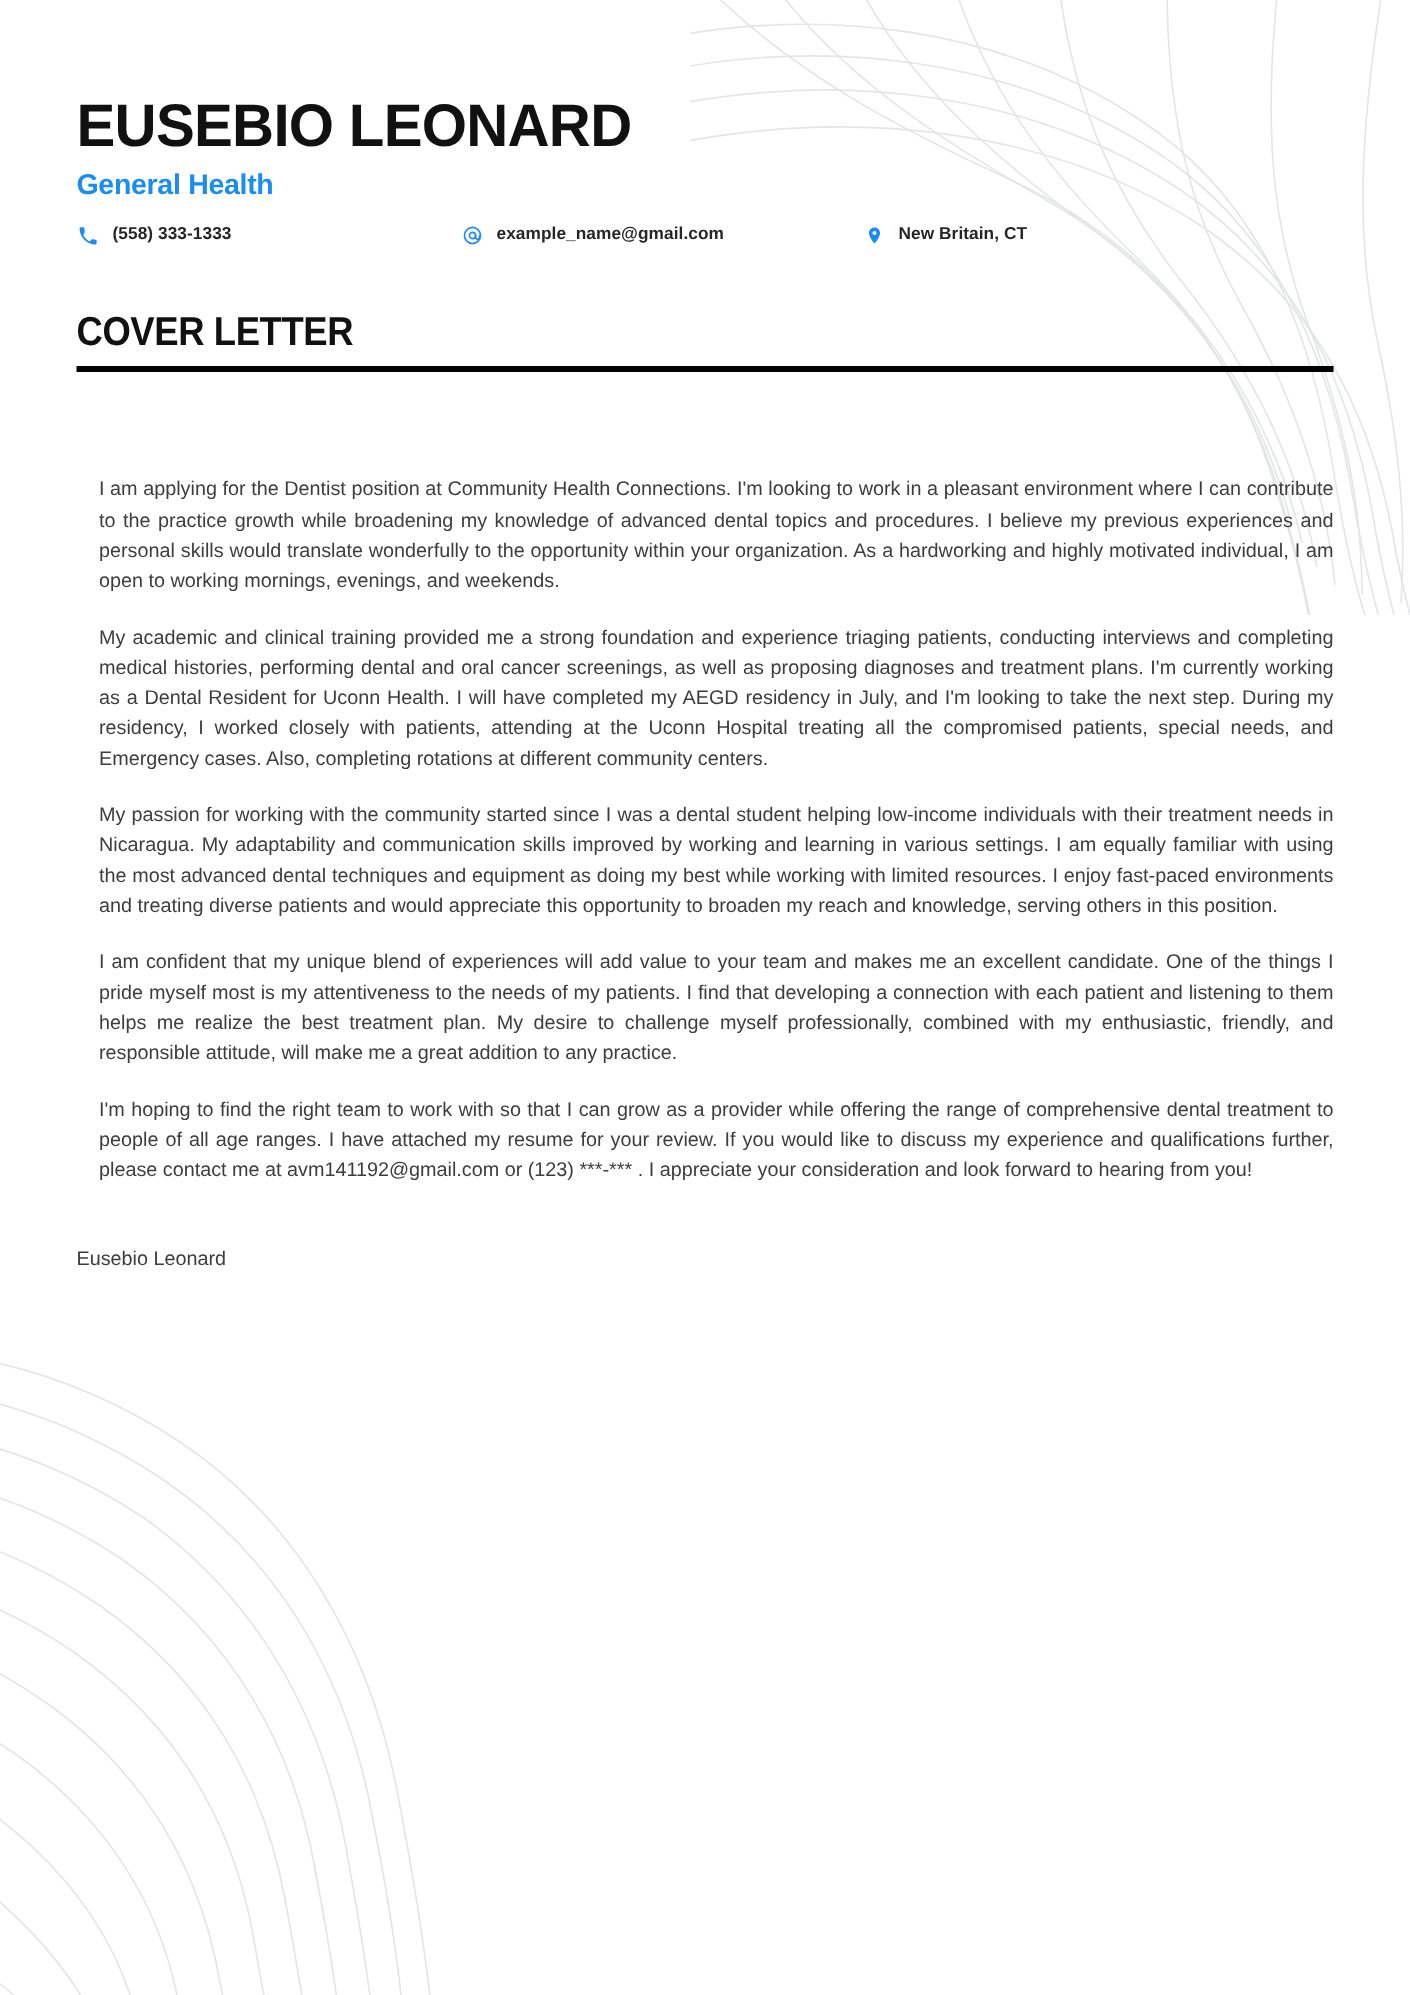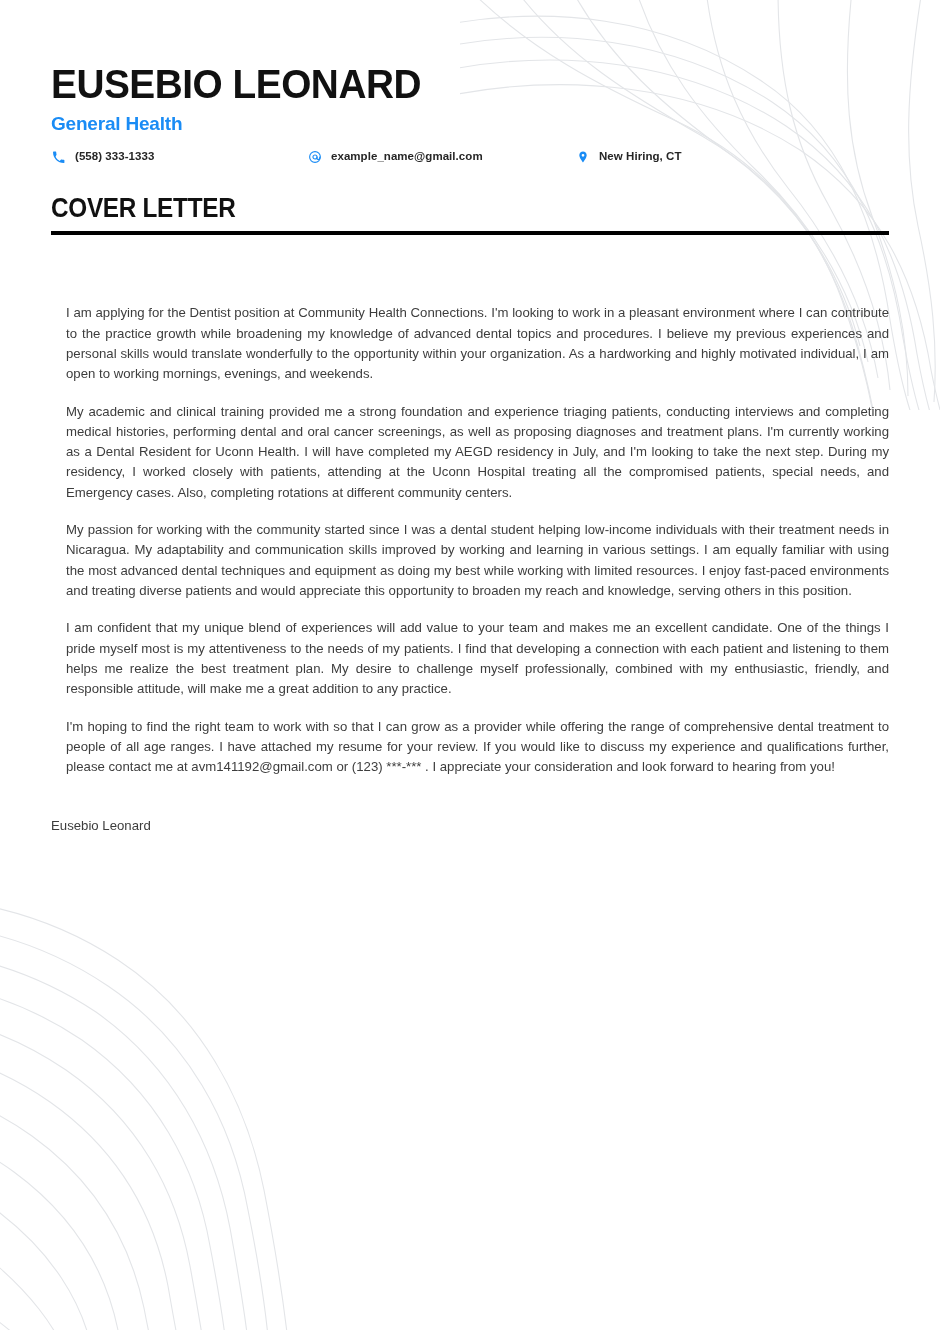--- a/index.html
+++ b/index.html
@@ -97,21 +97,21 @@
     width: 15px;
     height: 15px;
     margin-right: 9px;
     color: #1a8cf5;
     flex: none;
   }
   .contact-icon svg { display: block; }
 
   
   .section-title-wrap {
-    margin-top: 26px;
+    margin-top: 39px;
   }
   .section-title {
     font-size: 27px;
     font-weight: 700;
     color: #111111;
     letter-spacing: -0.3px;
     margin: 0;
     transform: scaleX(0.9);
     transform-origin: left center;
   }
@@ -220,21 +220,21 @@
           </span>
           <span>example_name@gmail.com</span>
         </div>
 
         <div class="contact-item loc">
           <span class="contact-icon">
             <svg width="12" height="14" viewBox="0 0 24 24" fill="currentColor">
               <path d="M12 1.2c-4.1 0-7.4 3.3-7.4 7.4 0 5.6 7.4 14.2 7.4 14.2s7.4-8.6 7.4-14.2c0-4.1-3.3-7.4-7.4-7.4zm0 10.1a2.7 2.7 0 110-5.4 2.7 2.7 0 010 5.4z"></path>
             </svg>
           </span>
-          <span>New Hiring, CT</span>
+          <span>New Britain, CT</span>
         </div>
 
       </div>
     </div>
 
     <div class="section-title-wrap">
       <h2 class="section-title">COVER LETTER</h2>
       <div class="rule"></div>
     </div>
 

